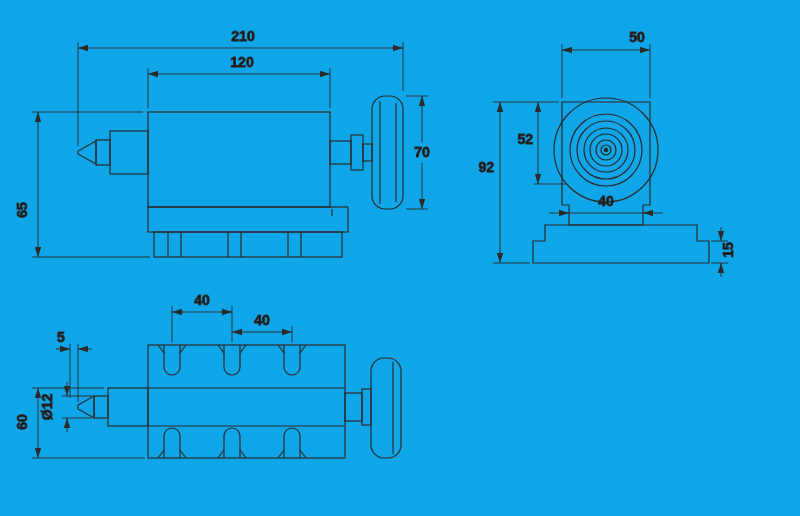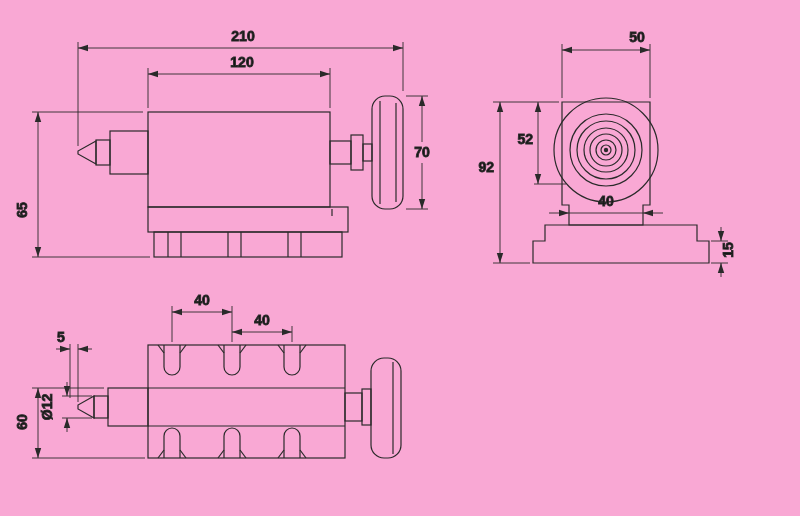--- a/index.html
+++ b/index.html
@@ -1,16 +1,16 @@
 <!DOCTYPE html>
 <html><head>
 <meta charset="utf-8">
 <style>
   html,body { margin:0; padding:0; background:#ffffff; }
-  .stage { width:800px; height:516px; background:#f9a8d4; position:relative; }
+  .stage { width:800px; height:516px; background:#0ea5e9; position:relative; }
   svg { display:block; }
   text { font-family:"Liberation Sans", sans-serif; font-size:14px; font-weight:600; fill:#161616; }
   .mid { text-anchor:middle; }
   .end { text-anchor:end; }
   .geo { stroke:#2a2a2a; stroke-width:1.2; fill:none; stroke-linejoin:miter; }
   .dim { stroke:#2a2a2a; stroke-width:0.9; fill:none; }
   .fill-dot { fill:#2a2a2a; stroke:none; }
 </style>
 </head>
 <body>

